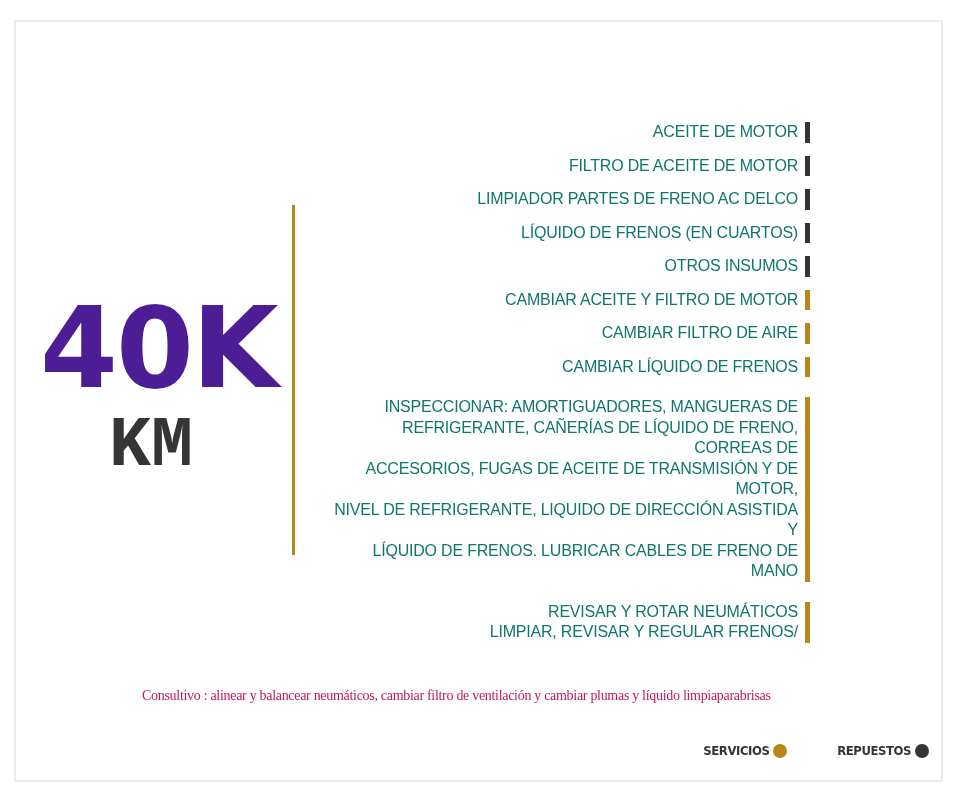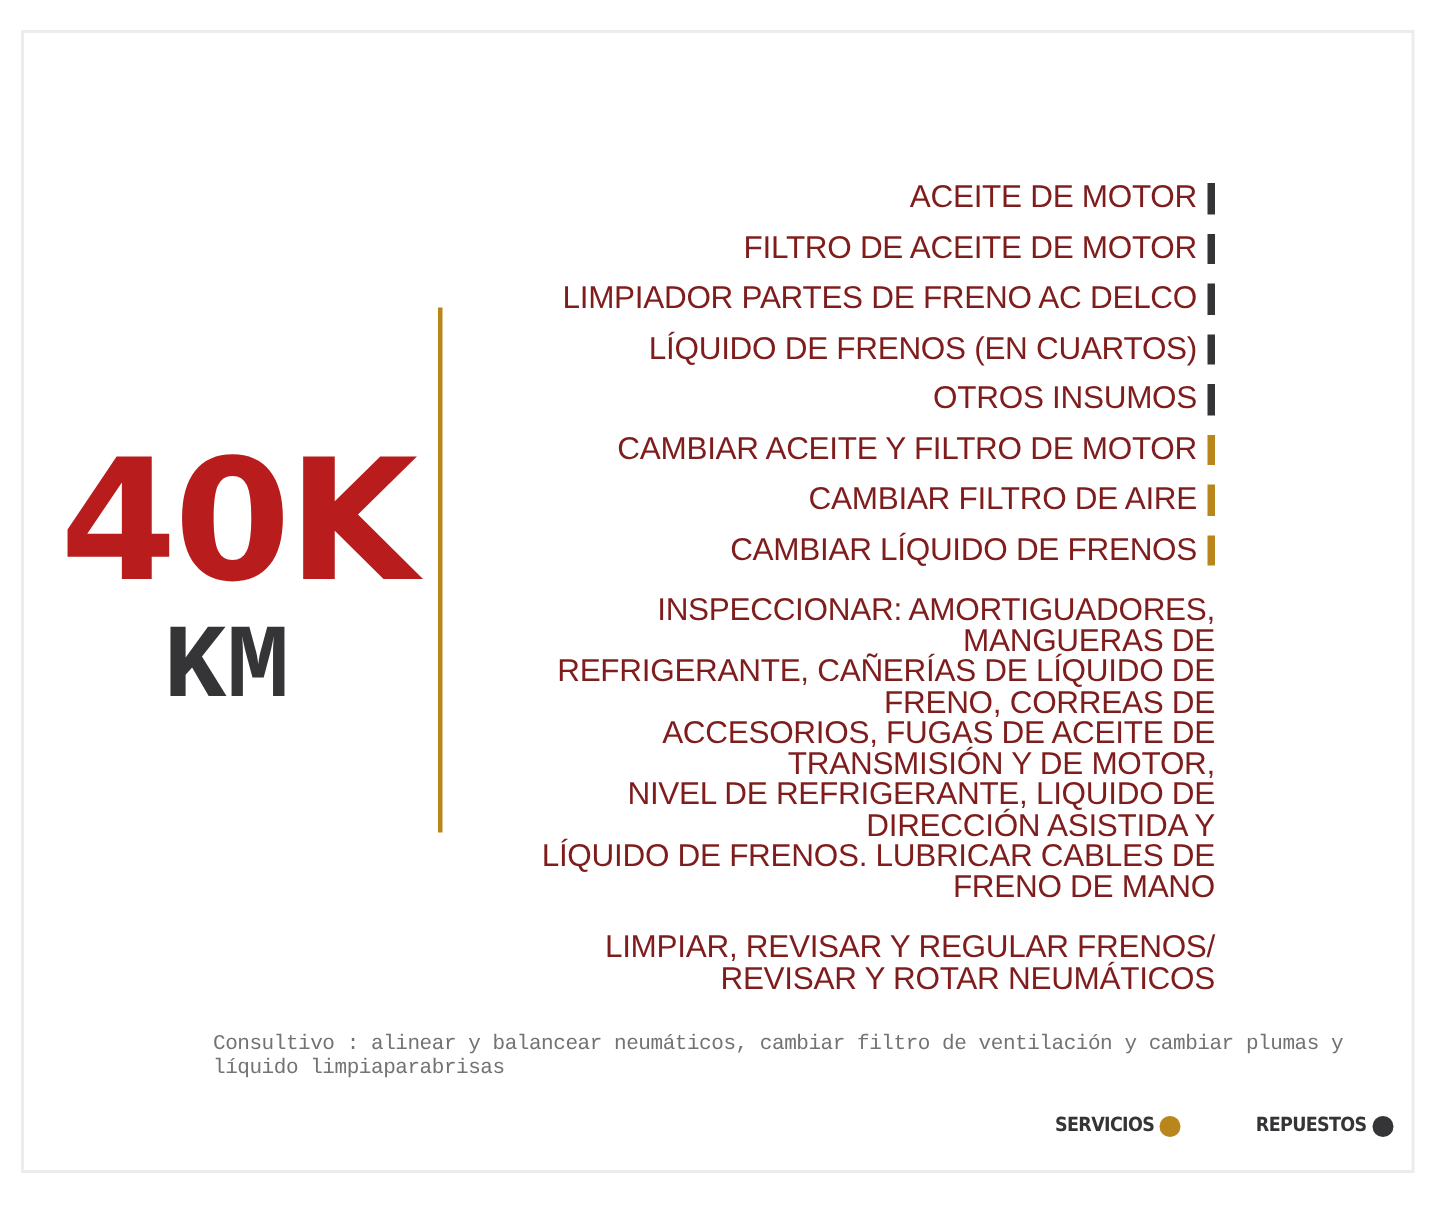--- a/index.html
+++ b/index.html
@@ -2,34 +2,34 @@
 <html><head>
   <meta charset="utf-8">
   <style>
     html, body { margin: 0; padding: 0; background: #ffffff; }
     body { width: 960px; height: 806px; position: relative; overflow: hidden;
            font-family: "Liberation Sans", "DejaVu Sans", sans-serif; }
     .card { position: absolute; left: 14px; top: 20px; width: 929px; height: 762px;
             border: 2px solid #ececec; box-sizing: border-box; background: #fff; }
     .big-km { position: absolute; left: 40px; top: 292px; width: 222px; text-align: center; }
     .big-num { font-family: "DejaVu Sans", sans-serif; font-weight: bold; font-size: 112px;
-               color: #b91c1c; line-height: 112px; letter-spacing: -2px; }
+               color: #4c1d95; line-height: 112px; letter-spacing: -2px; }
     .big-unit { font-family: Liberation Mono, monospace; font-weight: bold; font-size: 70px;
                 color: #353437; line-height: 70px; margin-top: 8px; }
     .divider { position: absolute; left: 292px; top: 205px; width: 3px; height: 350px; background: #b8861b; }
     .items { position: absolute; right: 150px; top: 122px; width: 480px; }
     .item { display: flex; justify-content: flex-end; align-items: stretch; margin-bottom: 13px; }
-    .item-text { font-family: "Liberation Sans", sans-serif; font-size: 21px; color: #7f1d1d;
+    .item-text { font-family: "Liberation Sans", sans-serif; font-size: 16px; color: #0f766e;
                  text-align: right; line-height: 20.5px; letter-spacing: -0.2px; }
     .item-bar { width: 5px; margin-left: 7px; flex: none; }
     .bar-dark { background: #353437; }
     .bar-gold { background: #b8861b; }
-    .item.multi { margin-top: 20px; flex-direction: column; }
-    .consult { position: absolute; left: 142px; top: 688px; font-family: Liberation Mono, monospace;
-               font-size: 14px; color: #737373; letter-spacing: -0.3px; }
+    .item.multi { margin-top: 20px; }
+    .consult { position: absolute; left: 142px; top: 688px; font-family: Liberation Serif, serif;
+               font-size: 14px; color: #be185d; letter-spacing: -0.3px; }
     .legend { position: absolute; top: 743px; display: flex; align-items: center; }
     .legend-label { font-family: "DejaVu Sans", sans-serif; font-weight: bold; font-size: 13px;
                     color: #353437; letter-spacing: -0.5px; transform: scaleX(0.9); transform-origin: right center; }
     .legend-dot { width: 14px; height: 14px; border-radius: 50%; margin-left: 4px; }
   </style>
 </head>
 <body>
 
 <div class="card"></div>
 
@@ -78,22 +78,22 @@
       <div>INSPECCIONAR: AMORTIGUADORES, MANGUERAS DE</div>
       <div>REFRIGERANTE, CAÑERÍAS DE LÍQUIDO DE FRENO, CORREAS DE</div>
       <div>ACCESORIOS, FUGAS DE ACEITE DE TRANSMISIÓN Y DE MOTOR,</div>
       <div>NIVEL DE REFRIGERANTE, LIQUIDO DE DIRECCIÓN ASISTIDA Y</div>
       <div>LÍQUIDO DE FRENOS. LUBRICAR CABLES DE FRENO DE MANO</div>
     </div>
     <div class="item-bar bar-gold"></div>
   </div>
   <div class="item multi">
     <div class="item-text">
+      <div>REVISAR Y ROTAR NEUMÁTICOS</div>
       <div>LIMPIAR, REVISAR Y REGULAR FRENOS/</div>
-      <div>REVISAR Y ROTAR NEUMÁTICOS</div>
     </div>
     <div class="item-bar bar-gold"></div>
   </div>
 </div>
 
 <div class="consult">Consultivo :  alinear y balancear neumáticos, cambiar filtro de ventilación y cambiar plumas y líquido limpiaparabrisas</div>
 
 <div class="legend" style="left: 684px; margin-left: 12px;">
   <span class="legend-label">SERVICIOS</span>
   <span class="legend-dot" style="background:#b8861b;"></span>

